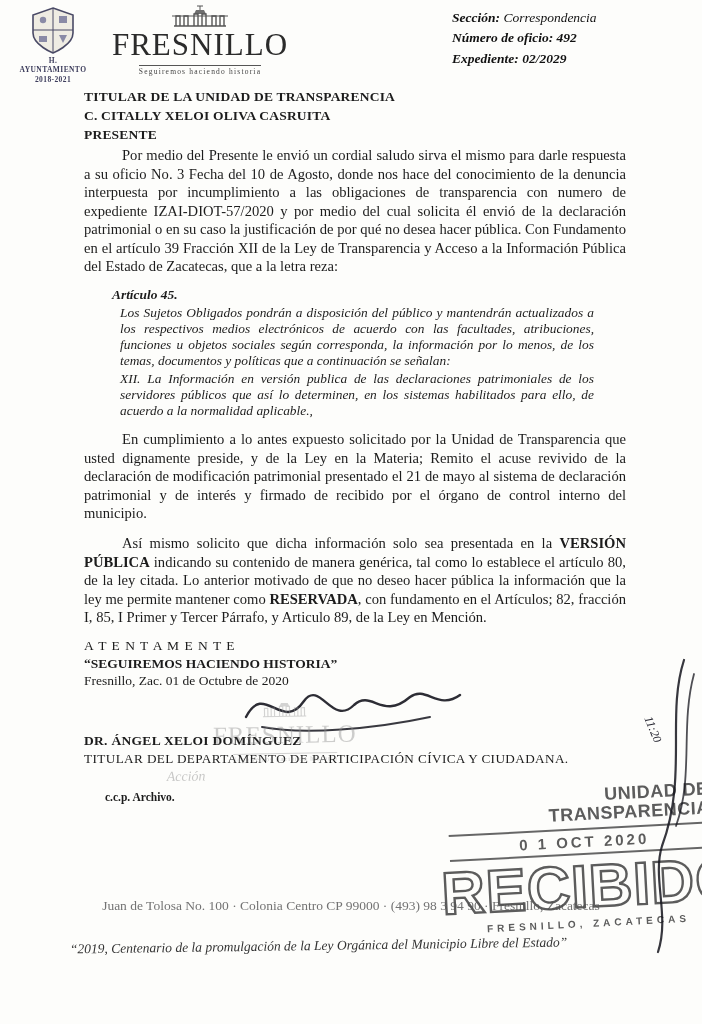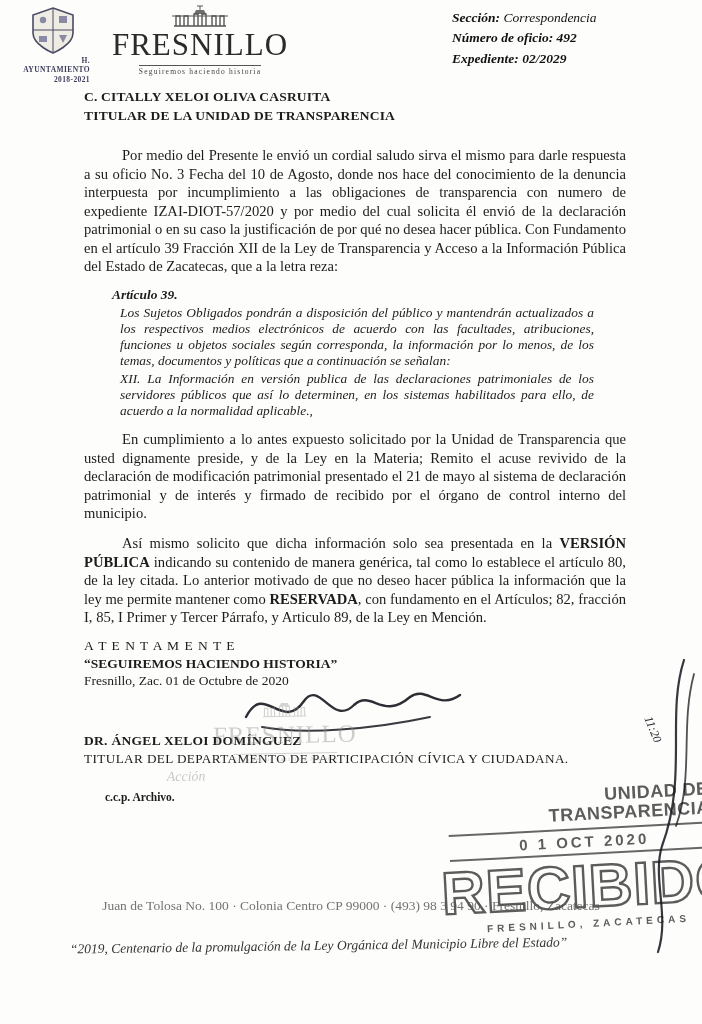--- a/index.html
+++ b/index.html
@@ -1,19 +1,19 @@
 <!DOCTYPE html>
 <html><head>
 <meta charset="utf-8">
 <style>
   html,body{margin:0;padding:0;background:#6b6b6b;}
   .page{position:relative;width:702px;height:1024px;margin:0 auto;background:#fdfdfb;
         font-family:"Liberation Serif", serif;color:#1c1c1c;overflow:hidden;}
   
-  .seal{position:absolute;left:16px;top:6px;width:74px;text-align:right;}
+  .seal{position:absolute;left:16px;top:6px;width:74px;text-align:center;}
   .seal svg{display:block;margin:0 auto;}
   .seal-text{font-size:7.5px;letter-spacing:.4px;color:#3d3d5c;font-weight:bold;line-height:1.25;}
   .brand{position:absolute;left:102px;top:4px;width:196px;text-align:center;}
   .brand svg{display:block;margin:0 auto 1px;}
   .brand-name{font-size:31px;letter-spacing:1px;color:#2b2b2b;line-height:1;font-family:"Liberation Serif",serif;}
   .brand-tagline{display:inline-block;font-size:7.5px;letter-spacing:1.2px;color:#444;
                  border-top:1px solid #555;padding-top:1px;margin-top:2px;}
   .meta{position:absolute;left:452px;top:8px;font-size:13.5px;line-height:1.5;color:#111;font-style:italic;}
   .meta .lbl{font-weight:bold;}
   
@@ -98,29 +98,30 @@
       <span class="lbl">Número de oficio:</span>
       <span class="lbl">492</span>
     </div>
     <div>
       <span class="lbl">Expediente:</span>
       <span class="lbl">02/2029</span>
     </div>
   </div>
 
   <div class="addressee">
+    <div>TITULAR DE LA UNIDAD DE TRANSPARENCIA</div>
     <div>C. CITALLY XELOI OLIVA CASRUITA</div>
-    <div>TITULAR DE LA UNIDAD DE TRANSPARENCIA</div>
+    <div>PRESENTE</div>
   </div>
 
   <div class="content">
     <p class="para">Por medio del Presente le envió un cordial saludo sirva el mismo para darle respuesta a su oficio No. 3 Fecha del 10 de Agosto, donde nos hace del conocimiento de la denuncia interpuesta por incumplimiento a las obligaciones de transparencia con numero de expediente IZAI-DIOT-57/2020 y por medio del cual solicita él envió de la declaración patrimonial o en su caso la justificación  de por qué no desea hacer pública. Con Fundamento en el artículo 39 Fracción XII de la Ley de Transparencia y Acceso a la Información Pública del Estado de Zacatecas, que a la letra reza:</p>
 
     <div class="quote">
-      <p class="qtitle">Artículo 39.</p>
+      <p class="qtitle">Artículo 45.</p>
       <p>Los Sujetos Obligados pondrán a disposición del público y mantendrán actualizados a los respectivos medios electrónicos de acuerdo con las facultades, atribuciones, funciones u objetos sociales según corresponda, la información por lo menos, de los temas, documentos y políticas que a continuación se señalan:</p>
       <p>XII. La Información en versión publica de las declaraciones patrimoniales de los servidores públicos que así lo determinen, en los sistemas habilitados para ello, de acuerdo a la normalidad aplicable.,</p>
     </div>
 
     <p class="para">En cumplimiento a lo antes expuesto solicitado por la Unidad de Transparencia que usted dignamente preside, y de la Ley en la Materia; Remito el acuse revivido de la declaración de modificación patrimonial presentado el 21 de mayo al sistema de declaración patrimonial y de interés y firmado de recibido por el órgano de control interno del municipio.</p>
 
     <p class="para"><span>Así mismo solicito que dicha información solo sea presentada en la </span><span class="b">VERSIÓN PÚBLICA</span><span> indicando su contenido de manera genérica, tal como lo establece el artículo 80, de la ley citada. Lo anterior motivado de que no deseo hacer pública la información que la ley me permite mantener como </span><span class="b">RESERVADA</span><span>, con fundamento en el Artículos; 82, fracción I, 85, I Primer y Tercer Párrafo, y Articulo 89, de la Ley en Mención.</span></p>
 
 
     <div class="sigblock">

